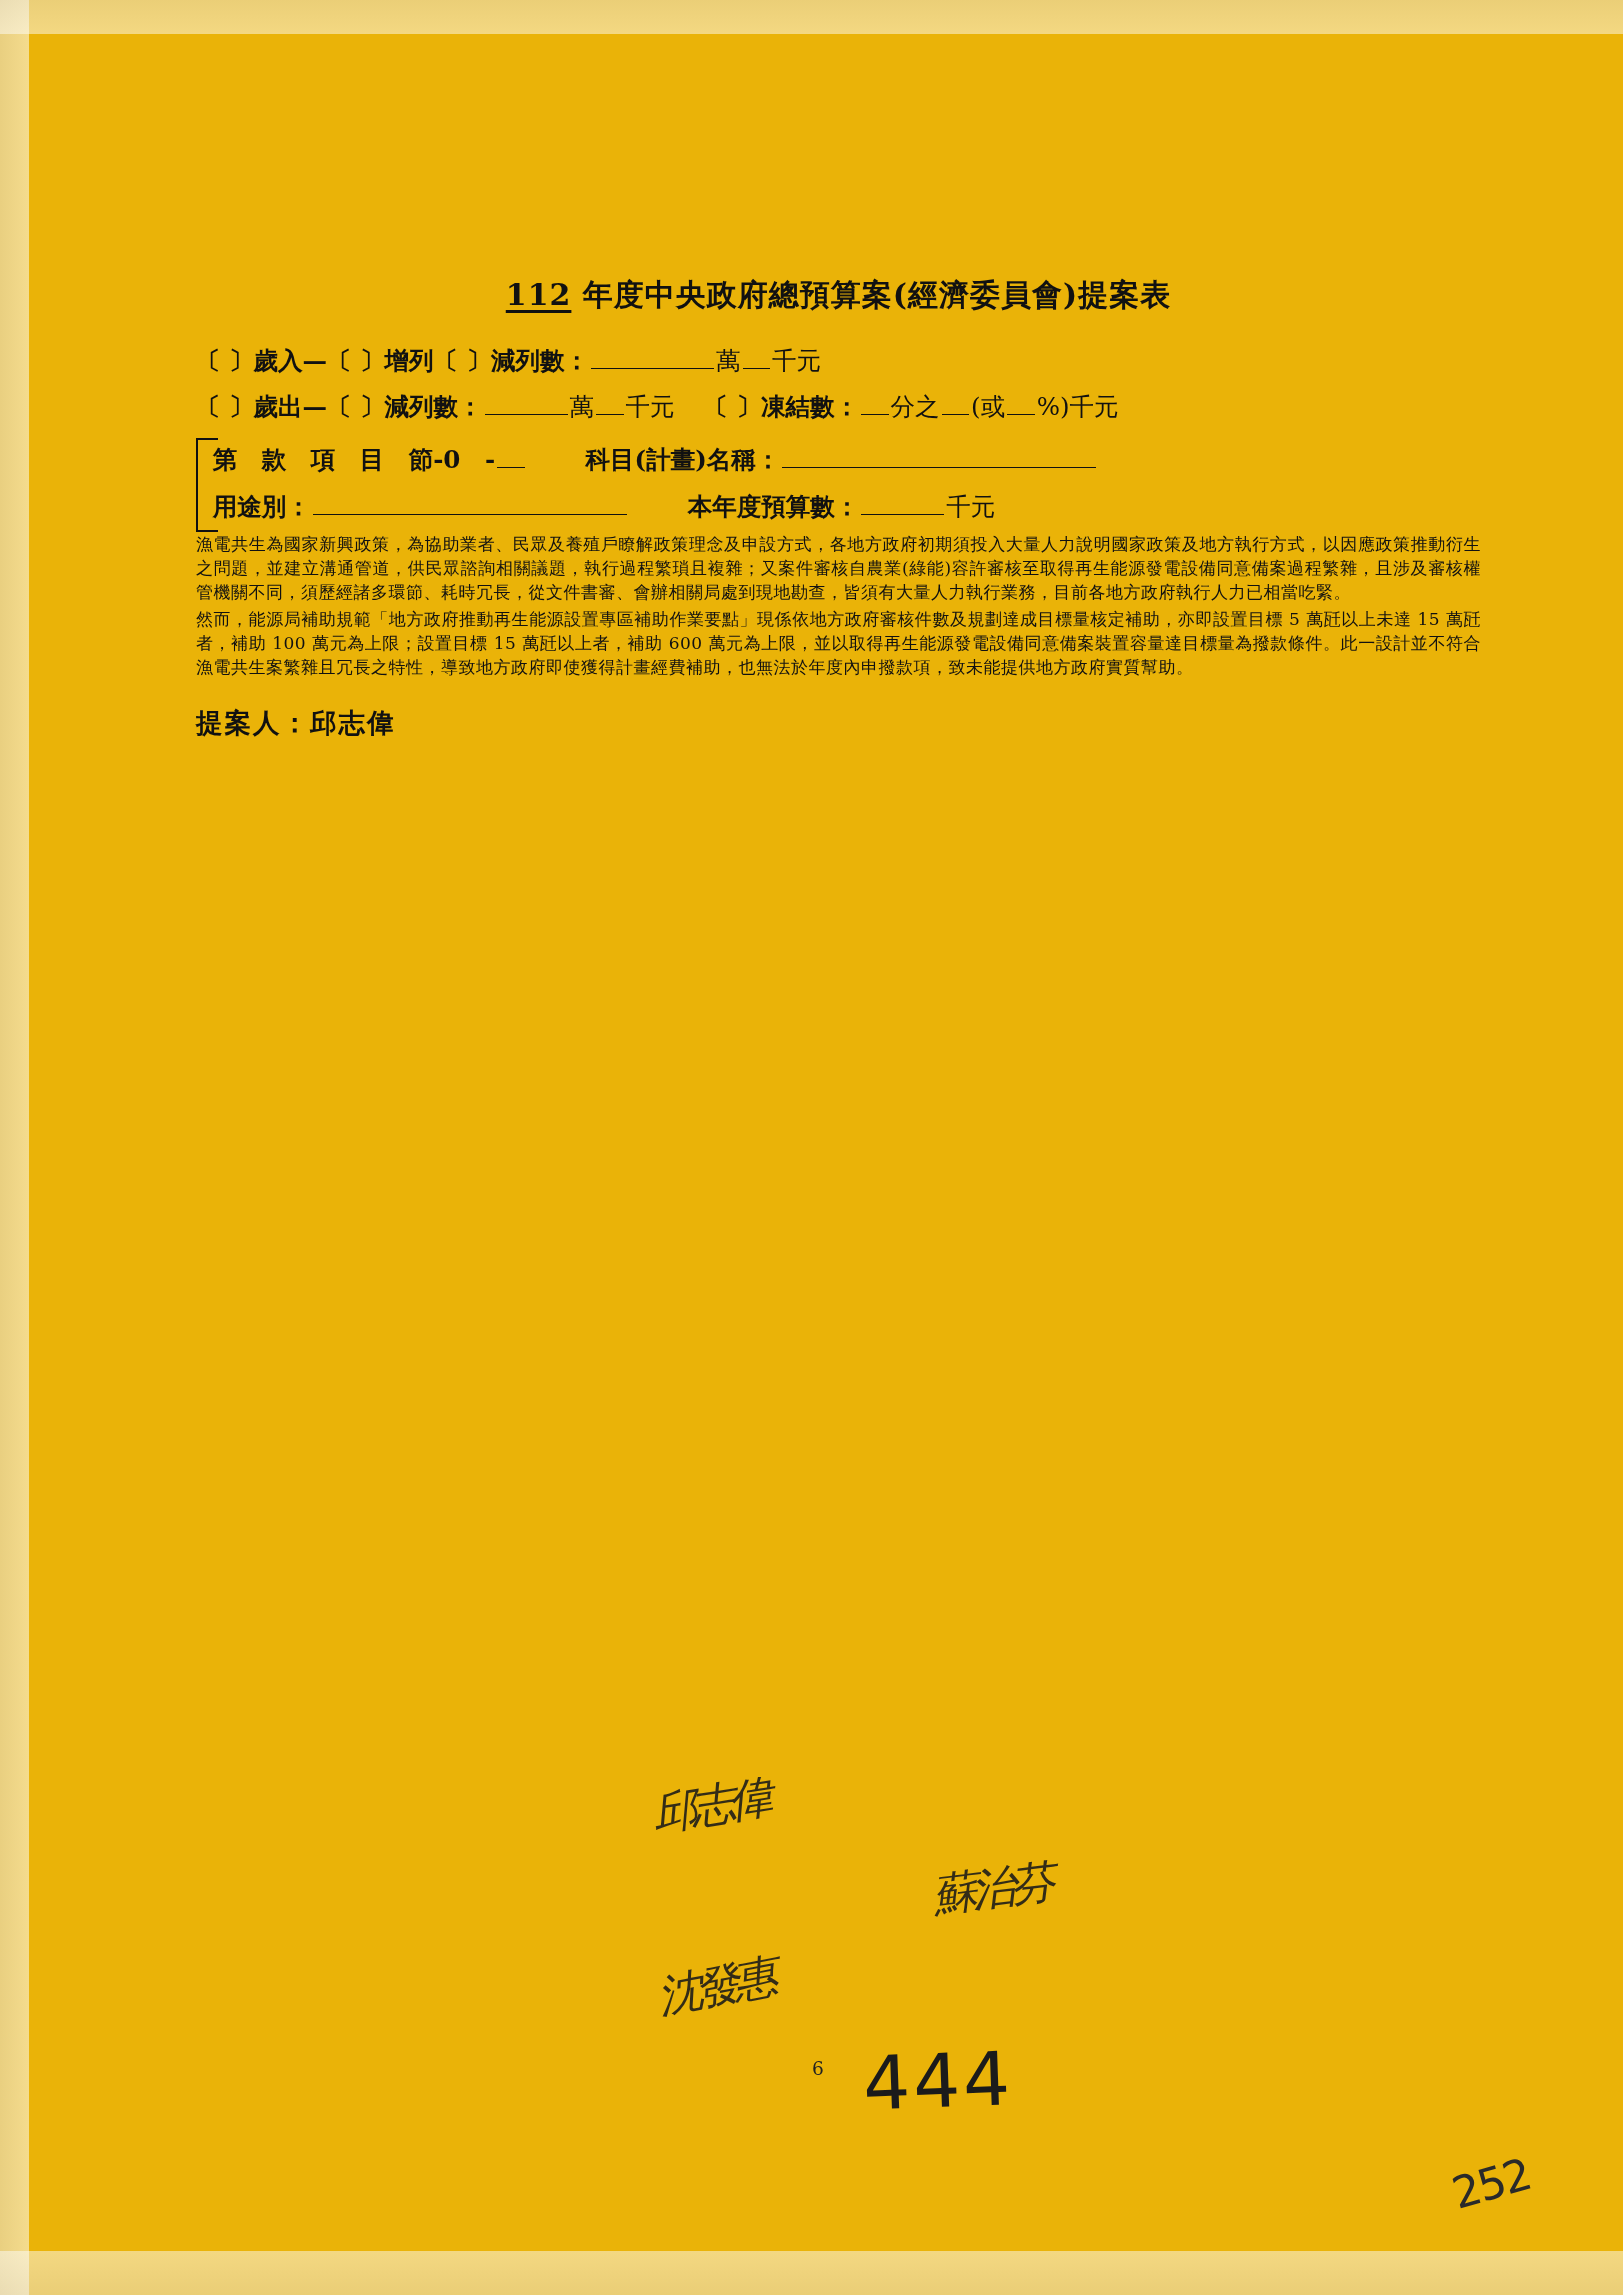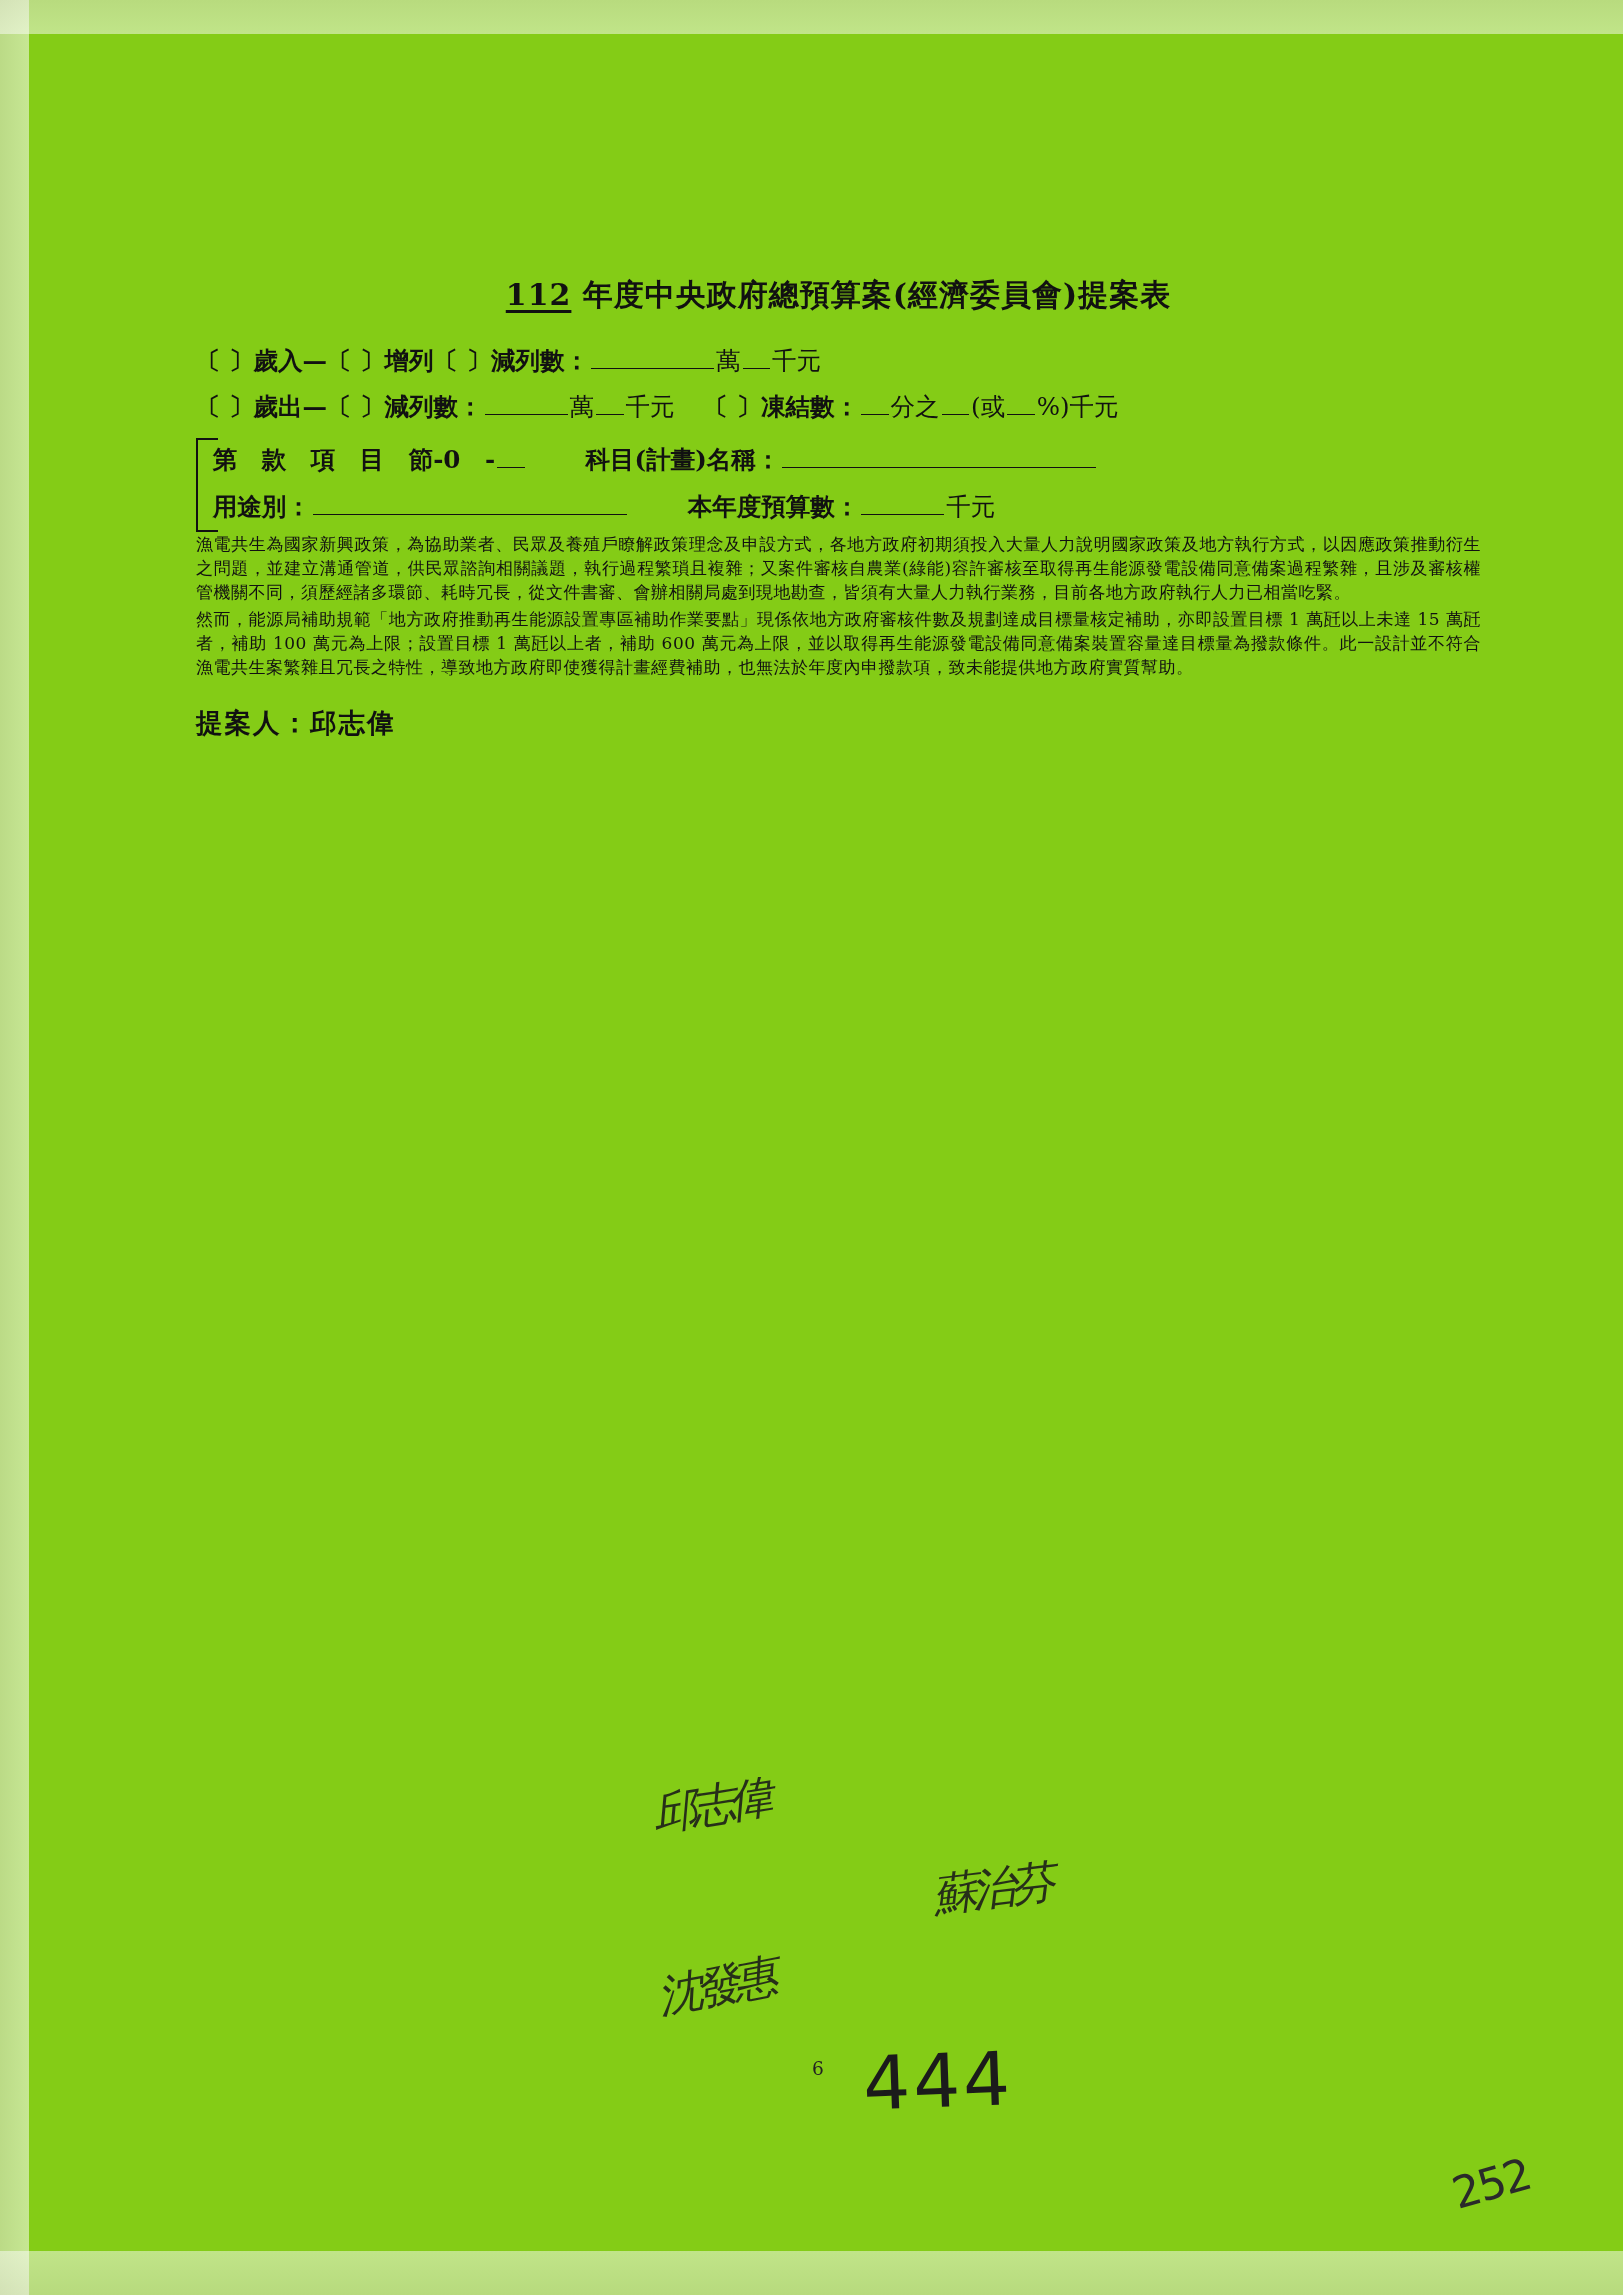--- a/index.html
+++ b/index.html
@@ -14,21 +14,21 @@
     color: #111111;
     position: relative;
     overflow: hidden;
   }
   .page {
     position: absolute;
     left: 0;
     top: 0;
     width: 1624px;
     height: 2295px;
-    background: #84cc16;
+    background: #eab308;
   }
   
   .scan-edge-left {
     position: absolute;
     left: 0; top: 0;
     width: 29px; height: 2295px;
     background: linear-gradient(to right, #e8e6e2, #fdfdfb);
     opacity: .55;
   }
   .scan-edge-top {
@@ -226,21 +226,21 @@
         <span class="blank-xl"></span>
         <span class="gap"></span>
         <span class="bold">本年度預算數：</span>
         <span class="blank-md"></span>
         <span>千元</span>
       </div>
     </div>
 
 
     <p class="body-p">漁電共生為國家新興政策，為協助業者、民眾及養殖戶瞭解政策理念及申設方式，各地方政府初期須投入大量人力說明國家政策及地方執行方式，以因應政策推動衍生之問題，並建立溝通管道，供民眾諮詢相關議題，執行過程繁瑣且複雜；又案件審核自農業(綠能)容許審核至取得再生能源發電設備同意備案過程繁雜，且涉及審核權管機關不同，須歷經諸多環節、耗時冗長，從文件書審、會辦相關局處到現地勘查，皆須有大量人力執行業務，目前各地方政府執行人力已相當吃緊。</p>
-    <p class="body-p">然而，能源局補助規範「地方政府推動再生能源設置專區補助作業要點」現係依地方政府審核件數及規劃達成目標量核定補助，亦即設置目標 1 萬瓩以上未達 15 萬瓩者，補助 100 萬元為上限；設置目標 1 萬瓩以上者，補助 600 萬元為上限，並以取得再生能源發電設備同意備案裝置容量達目標量為撥款條件。此一設計並不符合漁電共生案繁雜且冗長之特性，導致地方政府即使獲得計畫經費補助，也無法於年度內申撥款項，致未能提供地方政府實質幫助。</p>
+    <p class="body-p">然而，能源局補助規範「地方政府推動再生能源設置專區補助作業要點」現係依地方政府審核件數及規劃達成目標量核定補助，亦即設置目標 5 萬瓩以上未達 15 萬瓩者，補助 100 萬元為上限；設置目標 15 萬瓩以上者，補助 600 萬元為上限，並以取得再生能源發電設備同意備案裝置容量達目標量為撥款條件。此一設計並不符合漁電共生案繁雜且冗長之特性，導致地方政府即使獲得計畫經費補助，也無法於年度內申撥款項，致未能提供地方政府實質幫助。</p>
 
     <div class="sign-block">
       <div class="sign-row">
         <span>提案人：</span><span>邱志偉</span>
       </div>
     </div>
   </div>
 
   <div class="sig sig-1">邱志偉</div>
   <div class="sig sig-2">蘇治芬</div>

